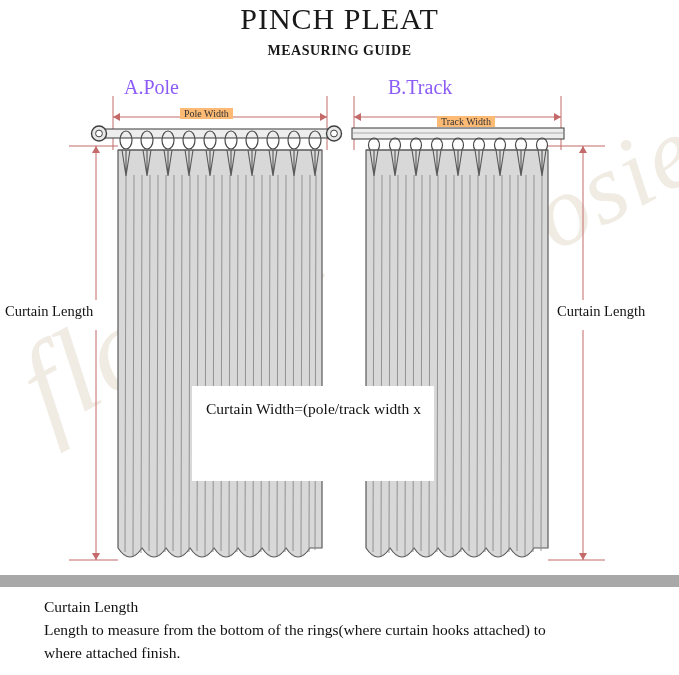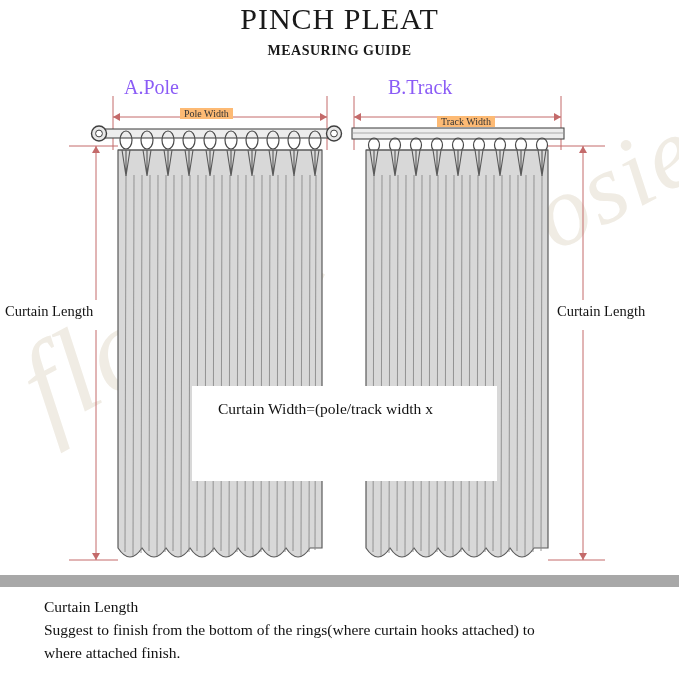--- a/index.html
+++ b/index.html
@@ -66,25 +66,25 @@
     color: #111;
     white-space: nowrap;
   }
   .sl-left { left: 5px; top: 303px; }
   .sl-right { left: 557px; top: 303px; }
 
   .formula-box {
     position: absolute;
     left: 192px;
     top: 386px;
-    width: 305px;
+    width: 242px;
     height: 95px;
     background: #ffffff;
     border: 0;
-    padding: 8px 10px 0 26px;
+    padding: 8px 10px 0 14px;
     box-sizing: border-box;
   }
   .formula-line {
     font-size: 15.5px;
     line-height: 29px;
     color: #111;
     white-space: nowrap;
   }
 
   .footer {
@@ -313,18 +313,18 @@
   <div class="side-label sl-left">Curtain Length</div>
   <div class="side-label sl-right">Curtain Length</div>
 
   <div class="formula-box">
     <div class="formula-line">Curtain Width=(pole/track width x</div>
   </div>
 
   <div class="footer">
     <div class="footer-inner">
       <div class="footer-title">Curtain Length</div>
-      <div class="footer-text">Suggest to finish from the bottom of the rings(where curtain hooks attached) to</div>
+      <div class="footer-text">Length to measure from the bottom of the rings(where curtain hooks attached) to</div>
       <div class="footer-text">where attached finish.</div>
     </div>
   </div>
 
 </div>
 
 </body></html>

